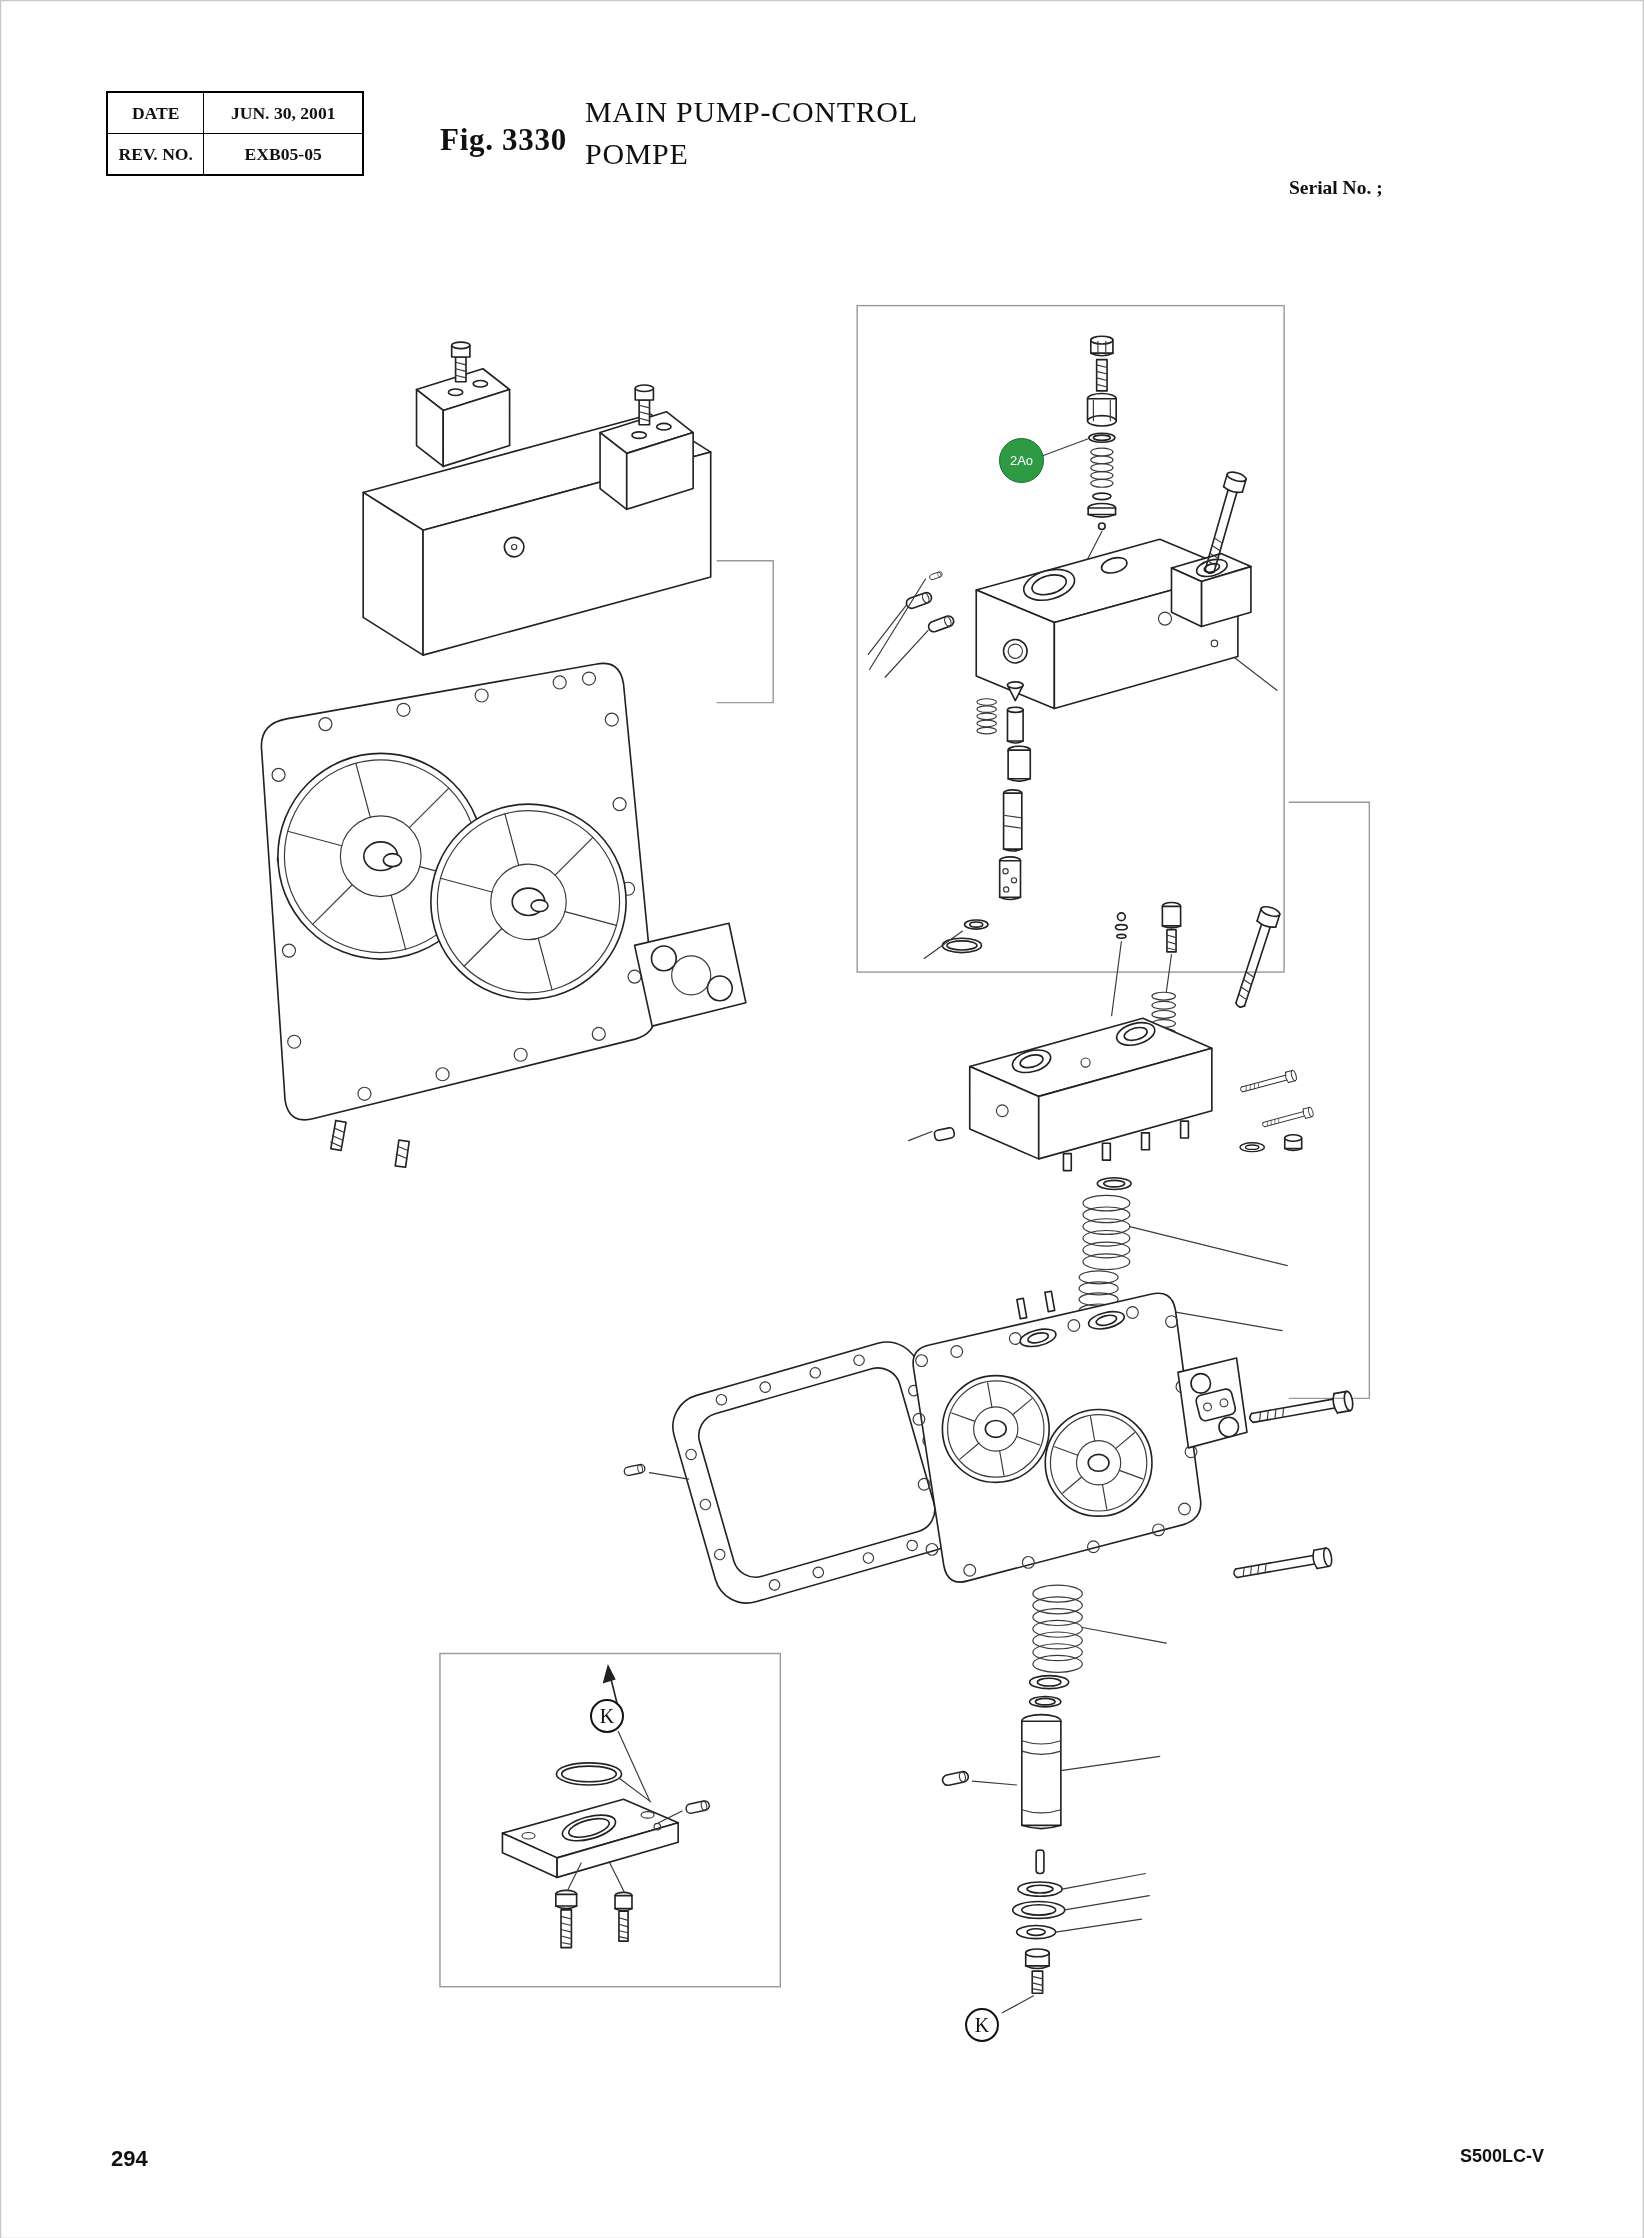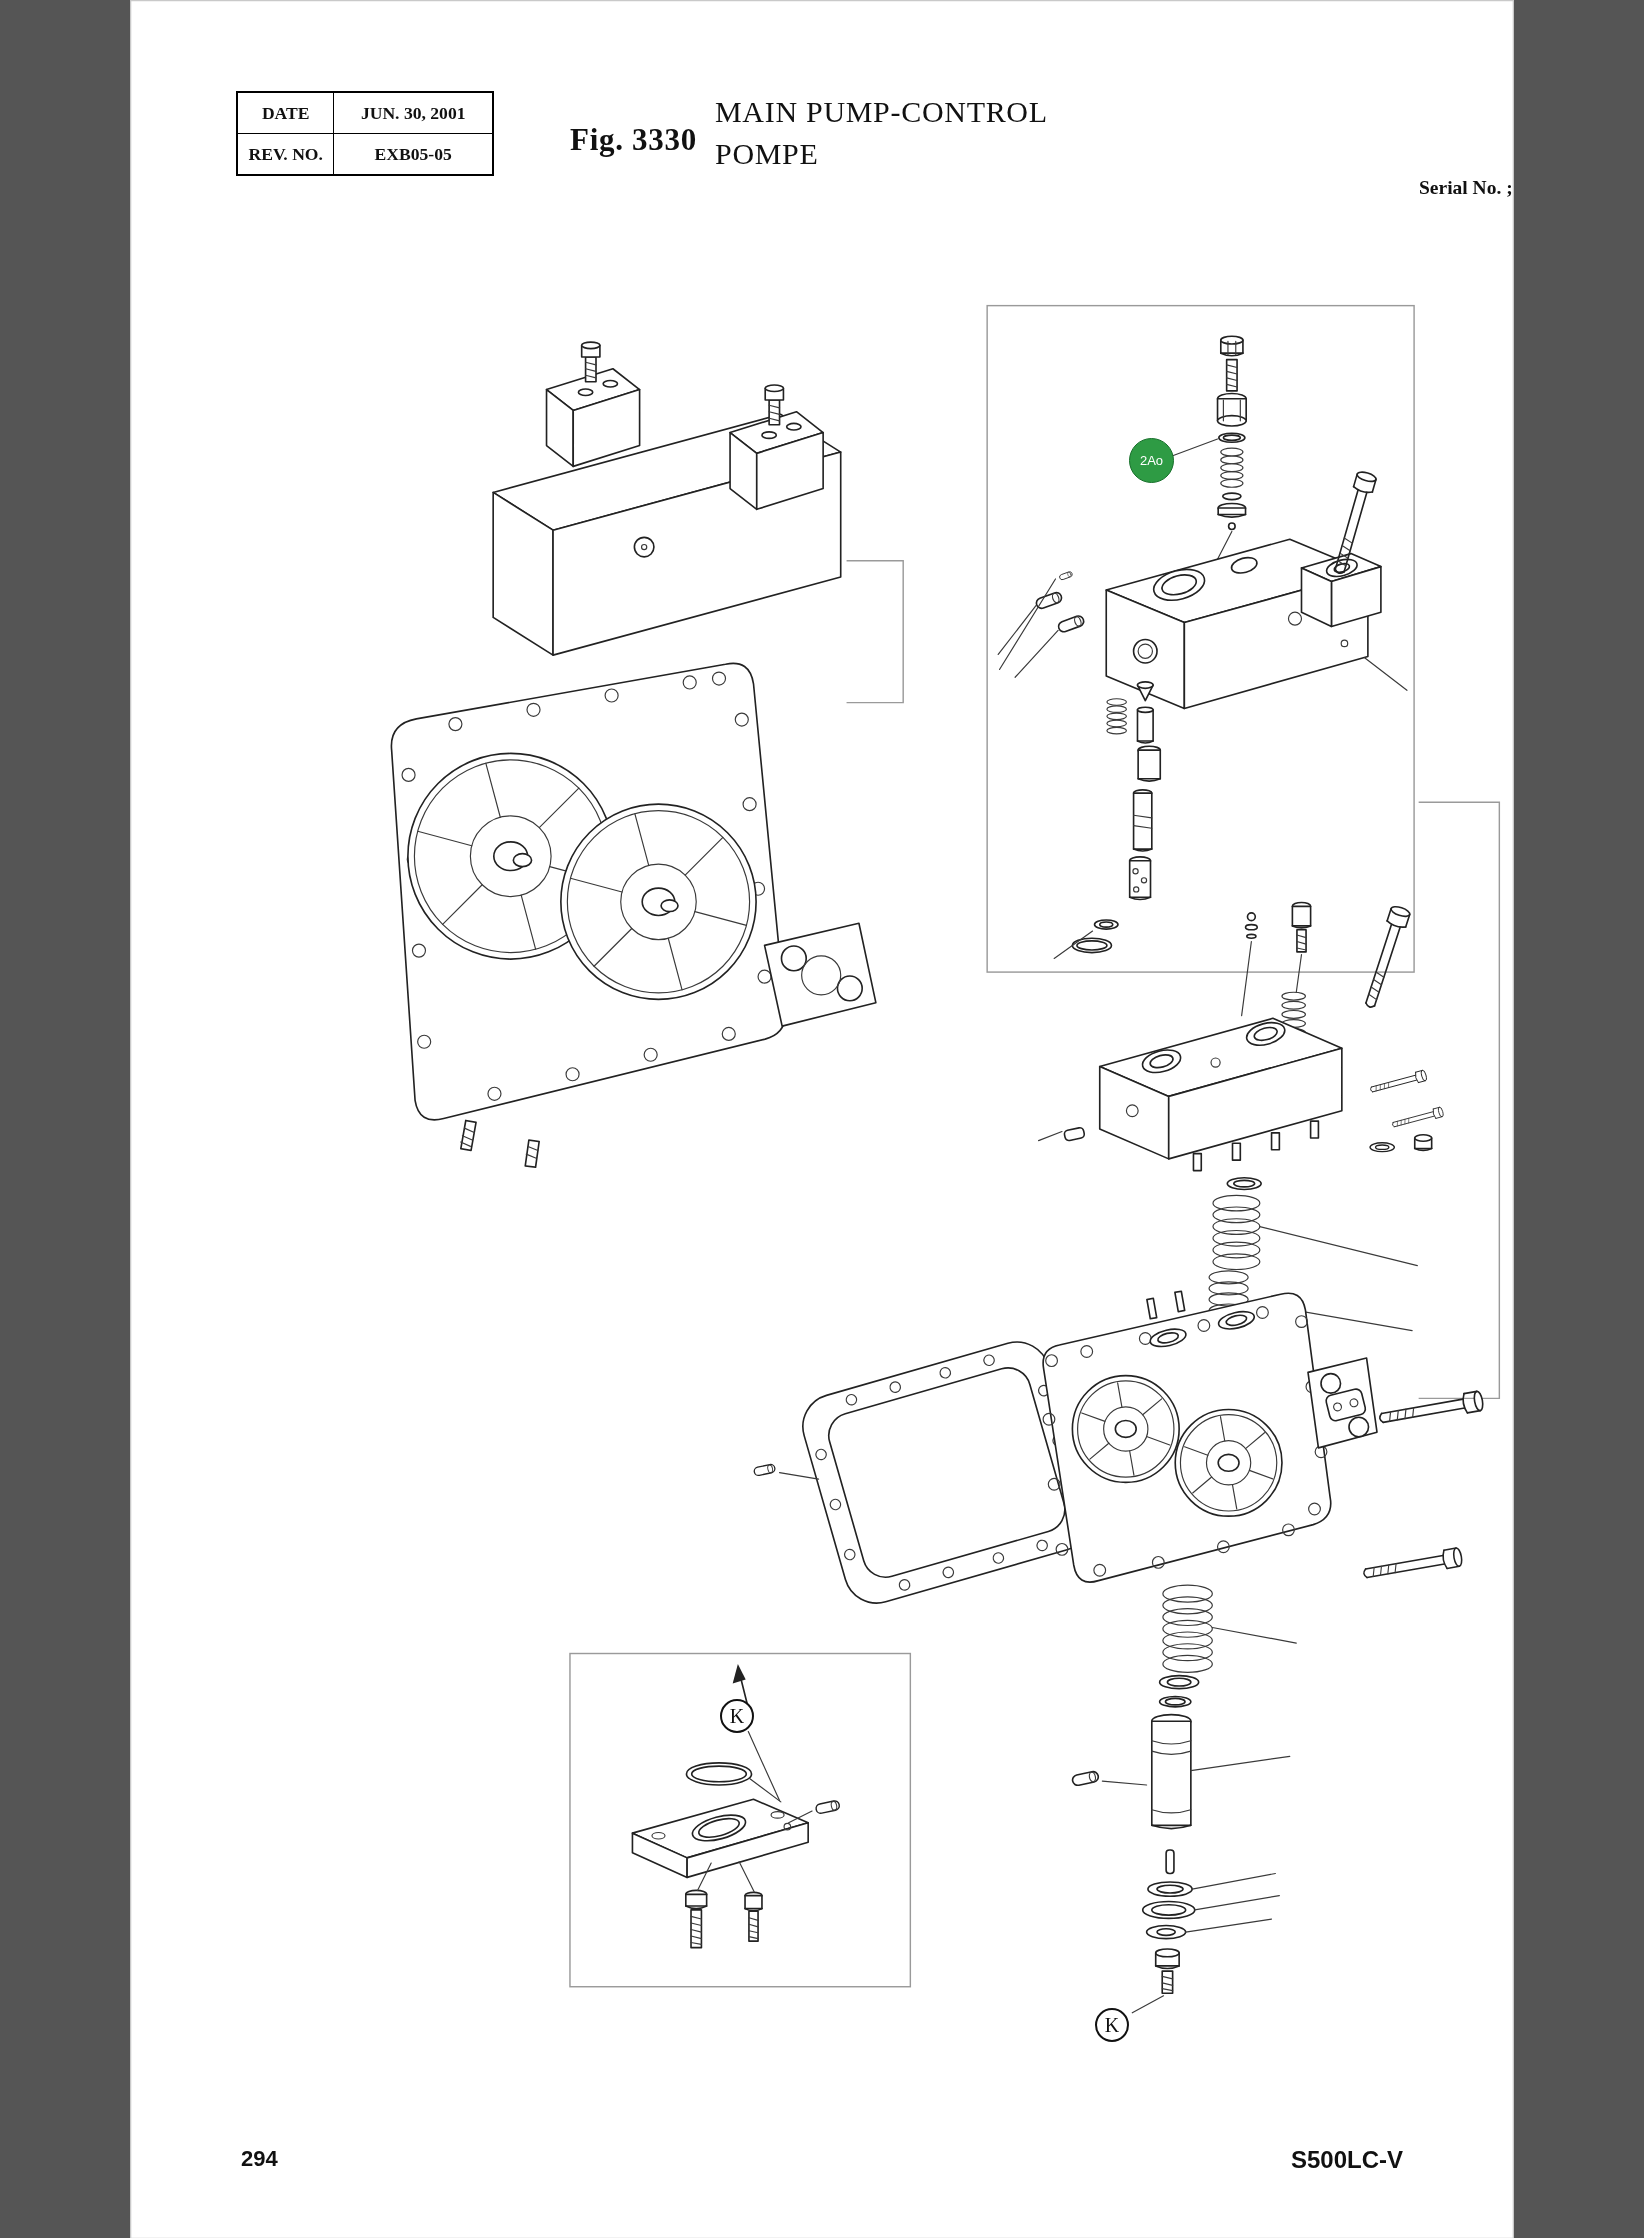--- a/index.html
+++ b/index.html
@@ -1,17 +1,17 @@
 <!DOCTYPE html>
 <html style="font-size:10.4px"><head>
 <meta charset="utf-8">
 <style>
   html,body{margin:0;padding:0;background:#555;}
   .page{
-    position:relative;width:1384px;height:2239px;background:#ffffff;
+    position:relative;width:1644px;height:2239px;background:#ffffff;
     margin:0 auto;overflow:hidden;
     box-shadow:inset 0 0 0 1.3px #c9c9c9;
     font-family:"Liberation Serif", serif;color:#111;
   }
   
   .info-table{
     position:absolute;left:106px;top:91px;width:258px;
     border-collapse:collapse;border:2px solid #000;
     font-weight:bold;font-size:17.6px;font-family:"Liberation Serif",serif;
   }
@@ -30,22 +30,22 @@
   .serial{
     position:absolute;left:1289px;top:177px;
     font-weight:bold;font-size:19.5px;
   }
   
   .page-num{
     position:absolute;left:111px;top:2146px;
     font-family:"Liberation Sans",sans-serif;font-weight:bold;font-size:22px;
   }
   .model-code{
-    position:absolute;right:111px;top:2146px;
-    font-family:"Liberation Sans",sans-serif;font-weight:bold;font-size:24px;
+    position:absolute;right:100px;top:2146px;
+    font-family:"Liberation Sans",sans-serif;font-weight:bold;font-size:18px;
   }
   
   .diagram{position:absolute;left:0;top:0;}
   .badge{
     position:absolute;left:999px;top:438px;width:43px;height:43px;
     border-radius:50%;background:#2e9b44;border:1.3px solid #17702b;
     color:#fff;display:flex;align-items:center;justify-content:center;
     font-family:"Liberation Sans",sans-serif;font-size:13px;cursor:pointer;
   }
   .callout-k{

